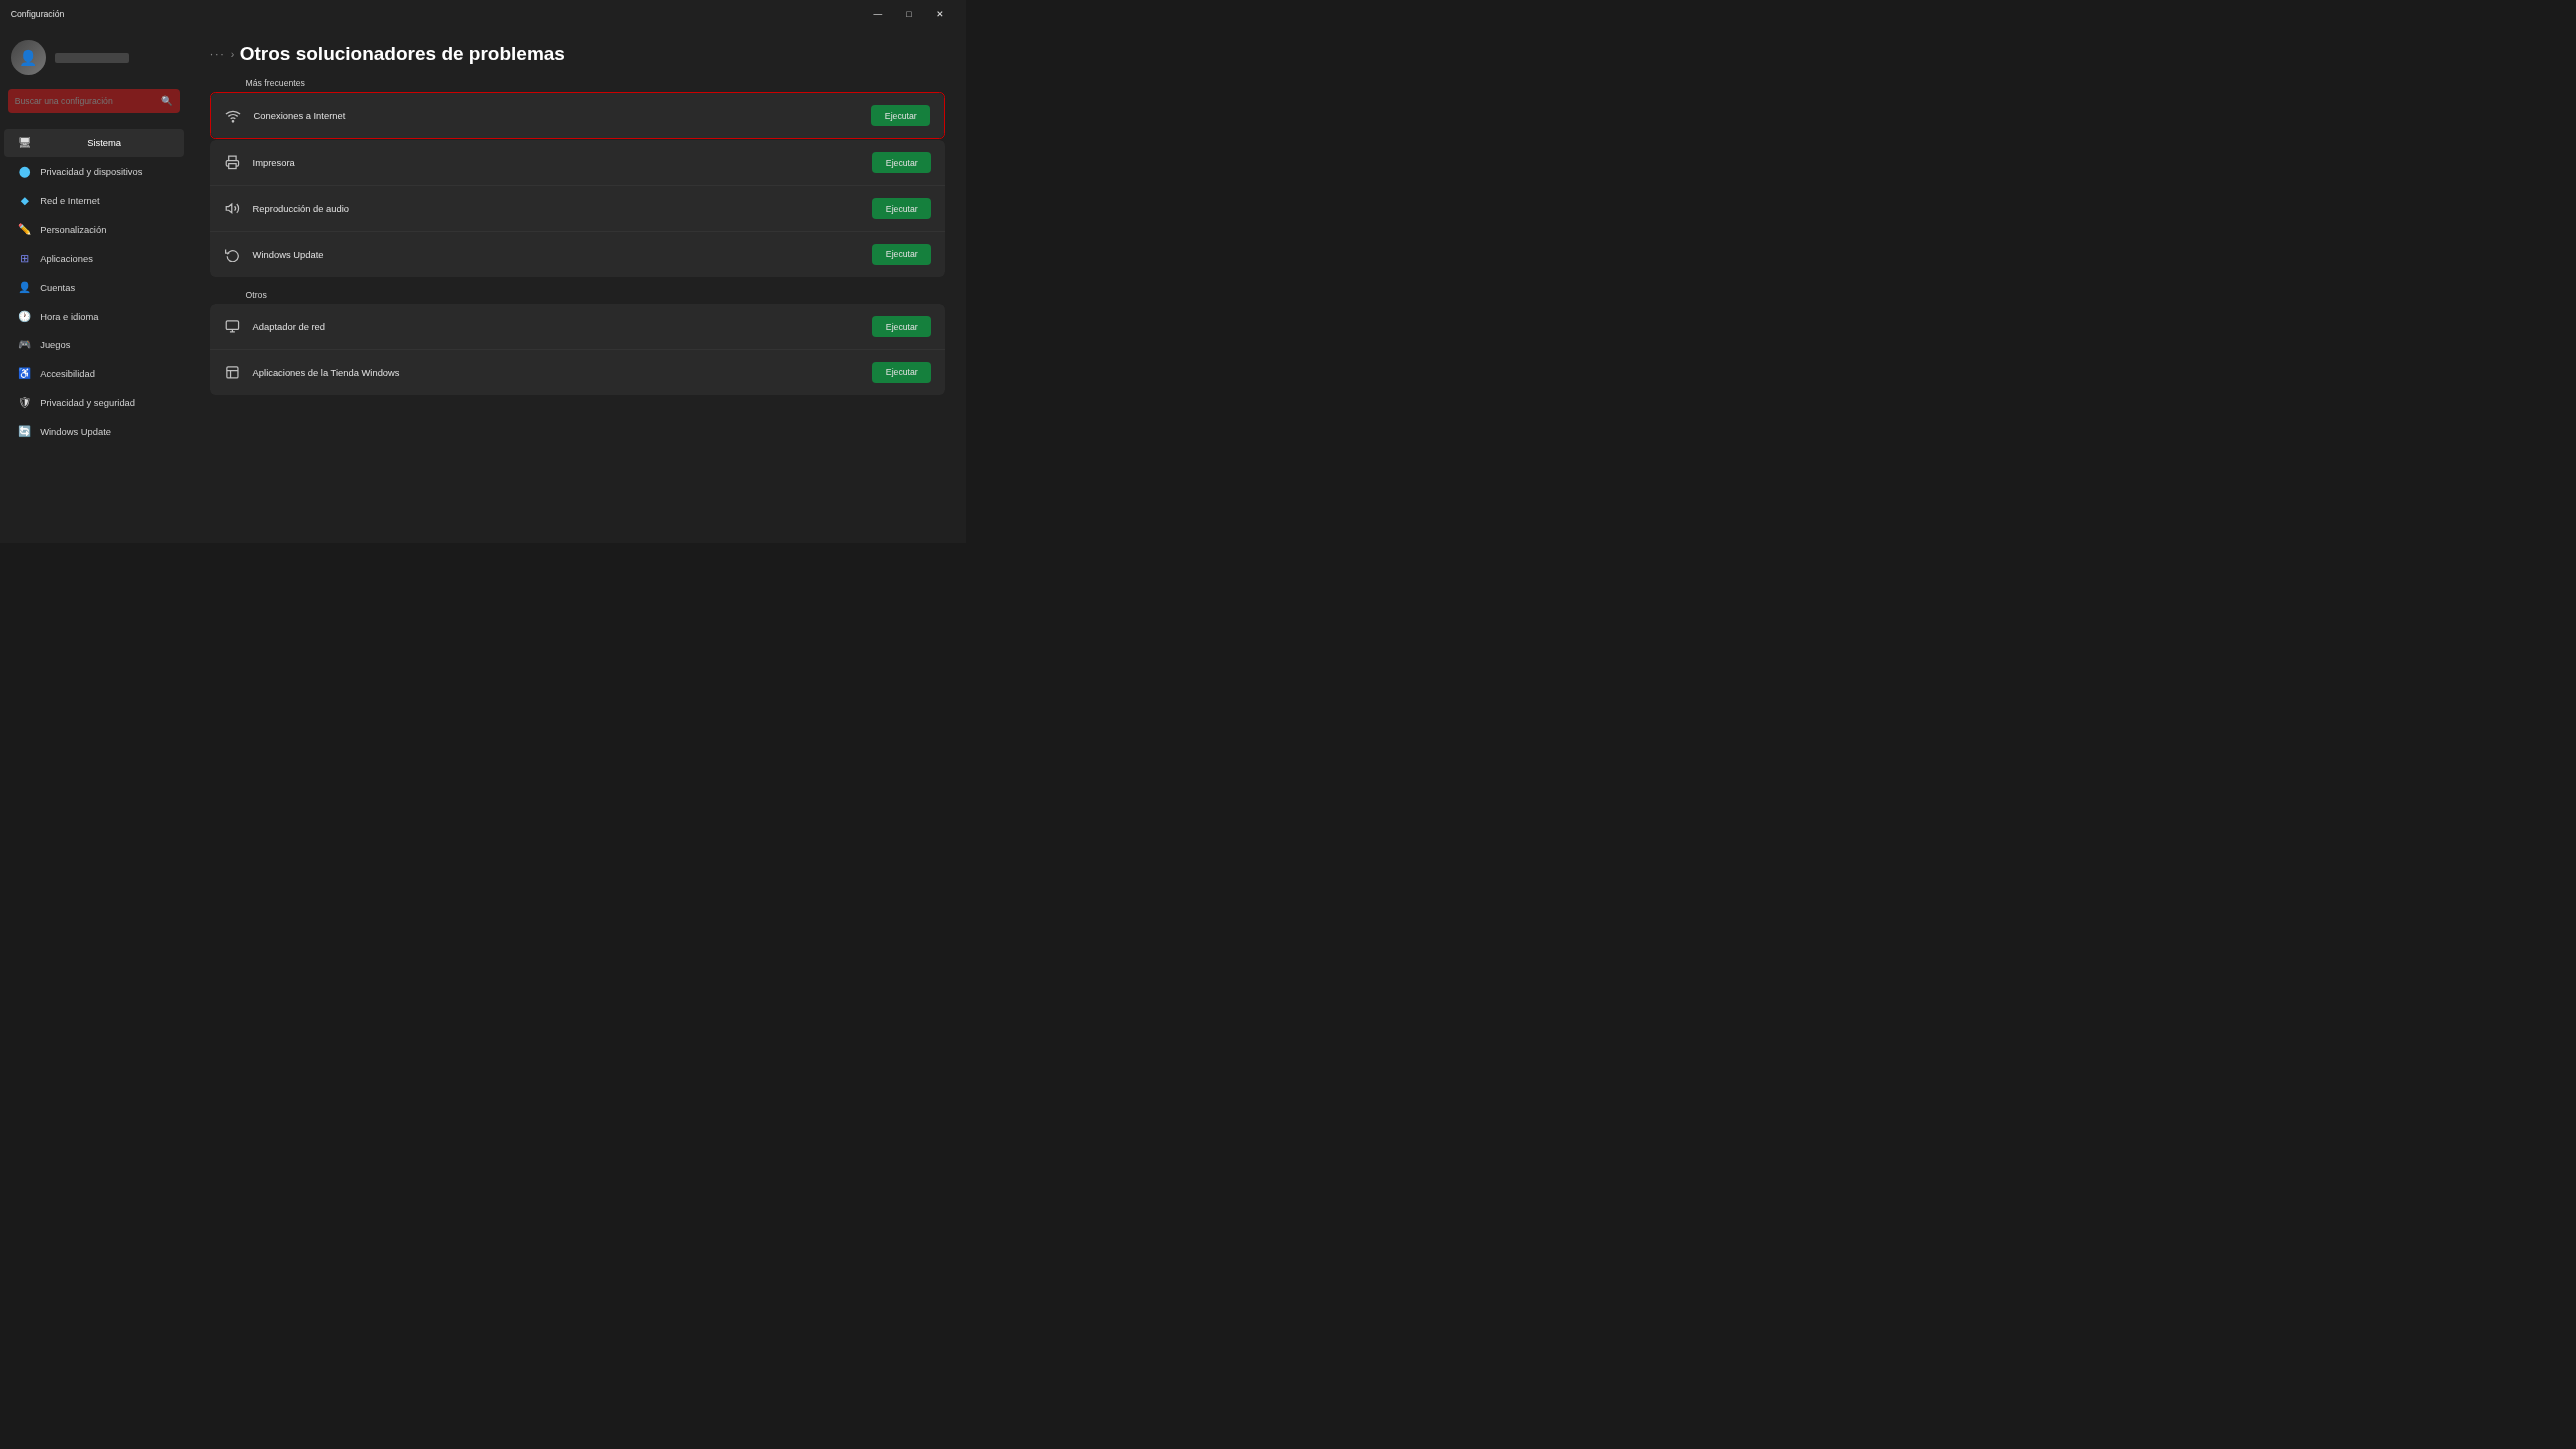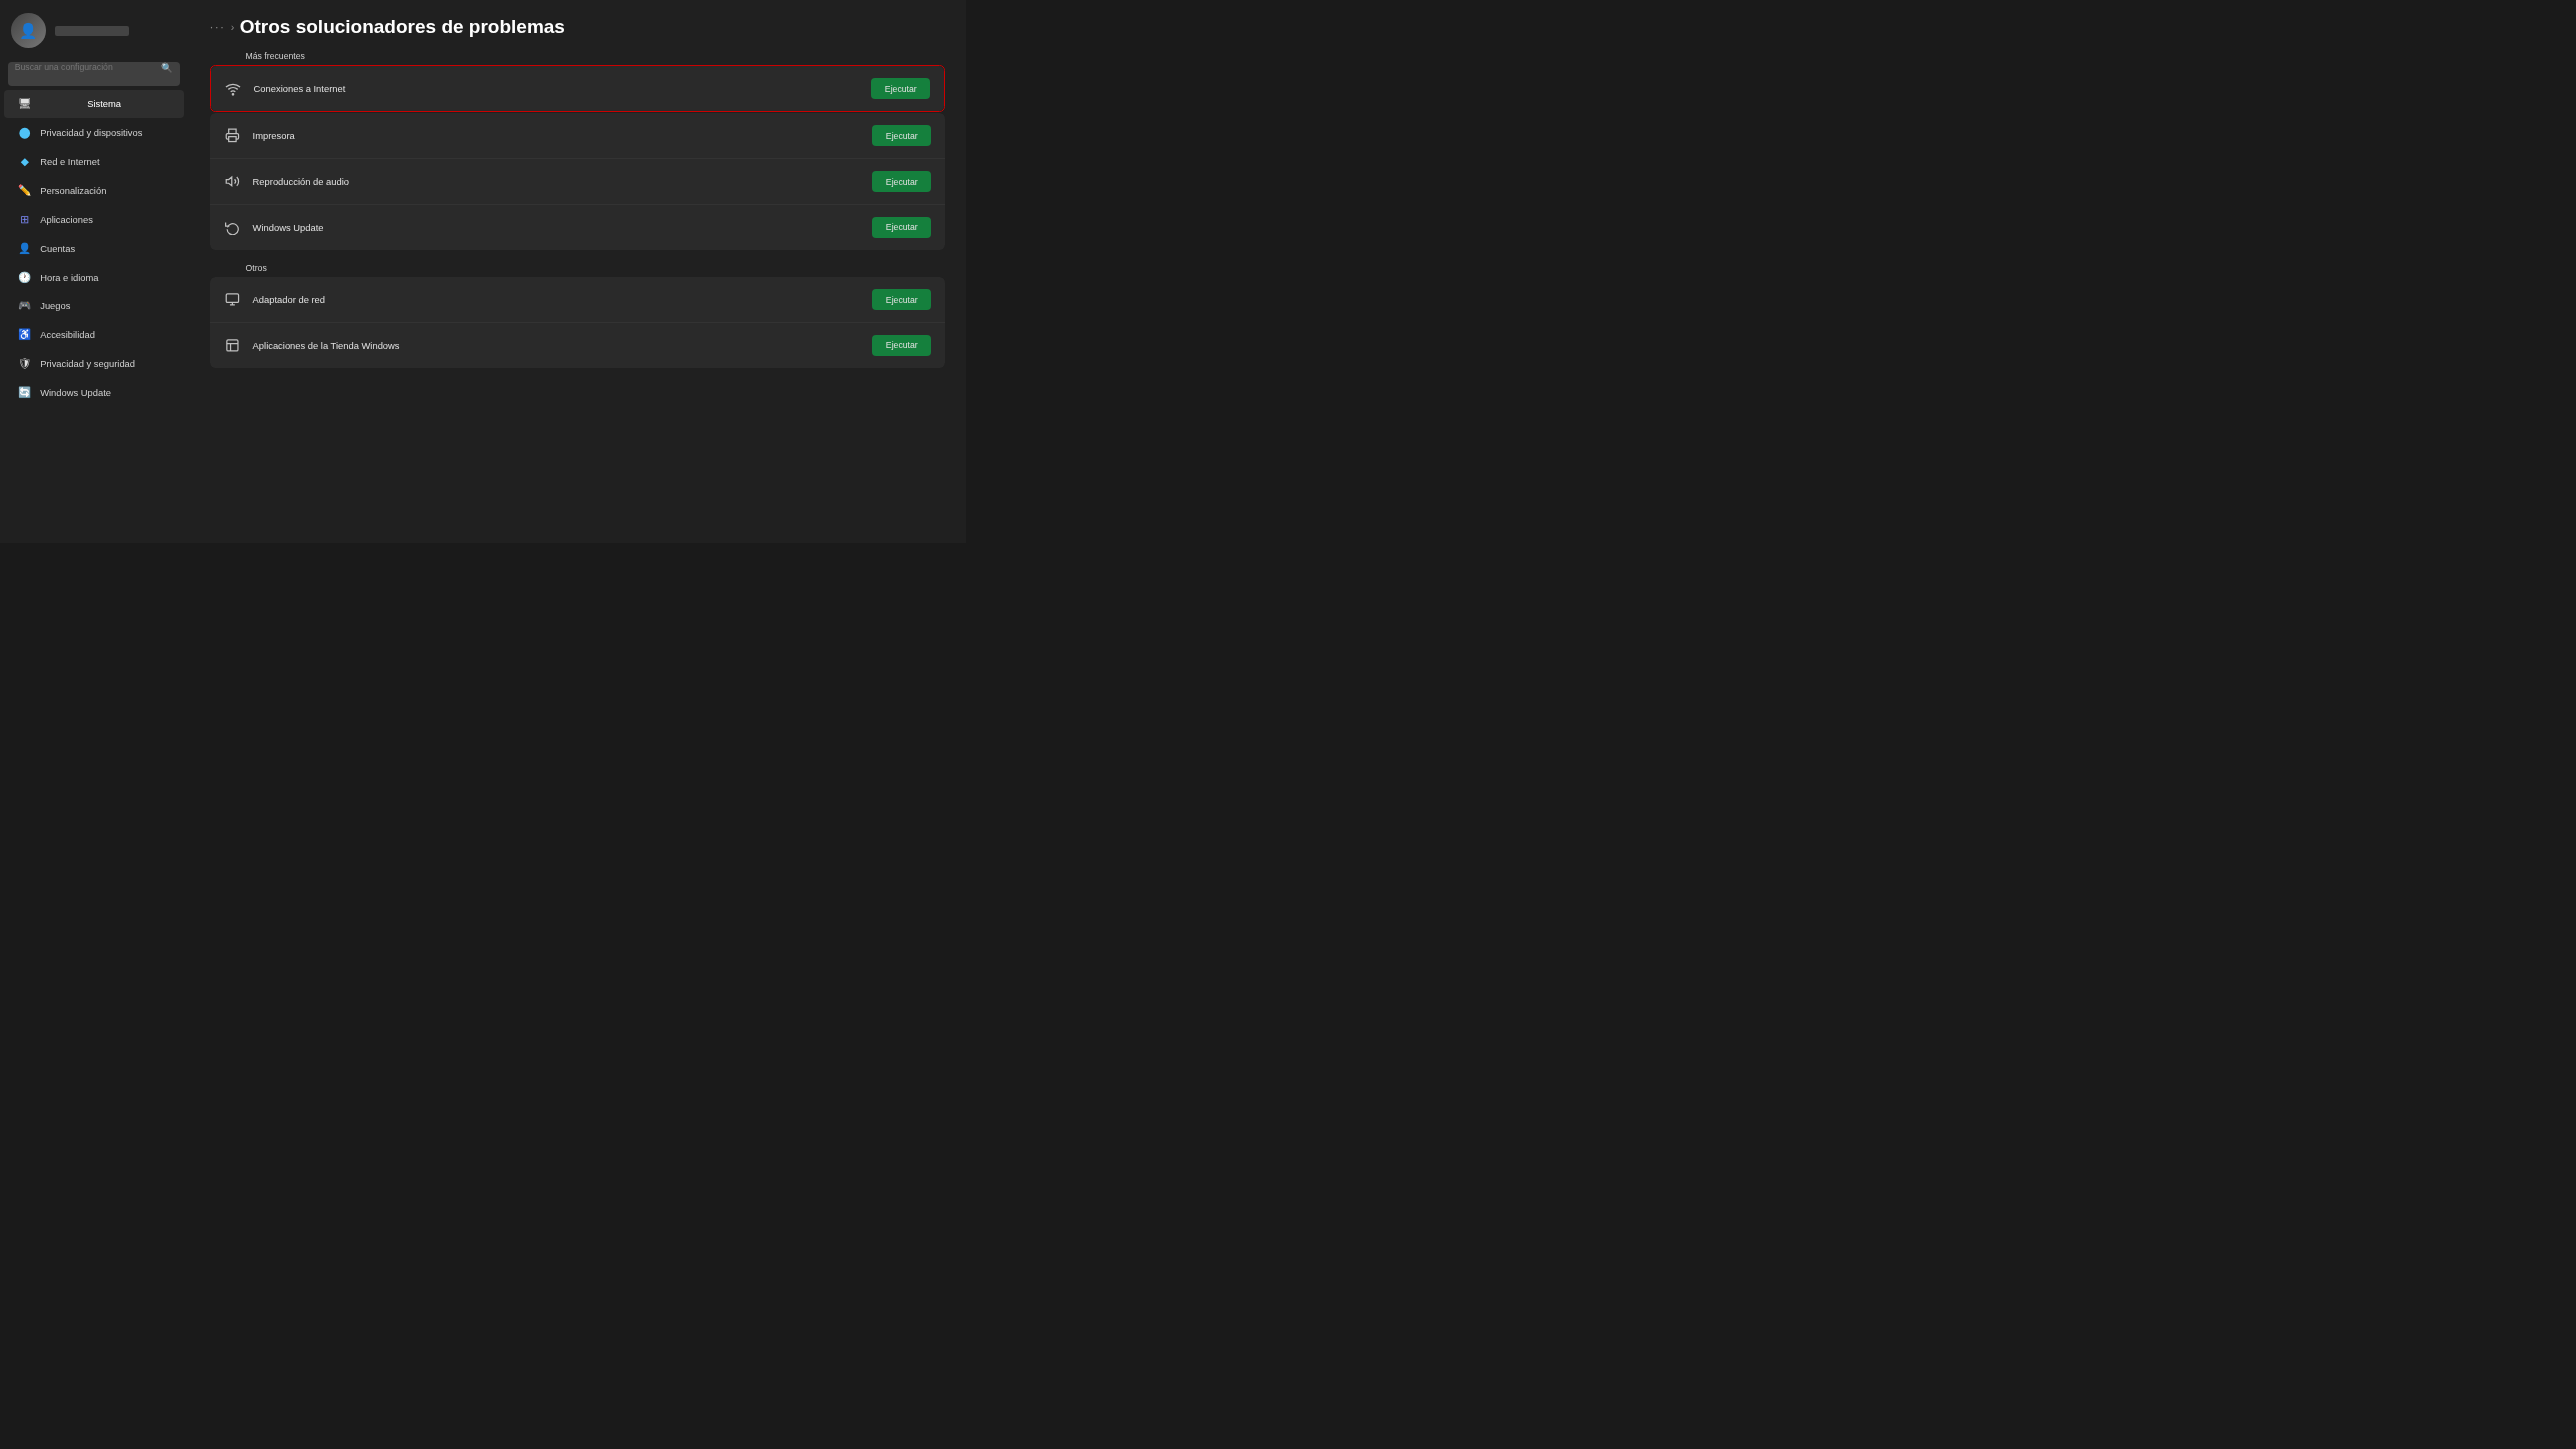--- a/index.html
+++ b/index.html
@@ -85,24 +85,24 @@
     }
     .username {
       font-size: 8.7px;
       color: #c0c0c0;
       background: #444;
       width: 74px;
       height: 9.4px;
       border-radius: 2px;
     }
     .search-box {
-      margin: 0 8px 4px 8px;
-      display: flex;
-      align-items: flex-start;
-      background: #404040;
+      margin: 0 8px 16px 8px;
+      display: flex;
+      align-items: center;
+      background: #7f1d1d;
       border-radius: 4px;
       padding: 0 6.7px;
       height: 24px;
     }
     .search-box input {
       background: transparent;
       border: none;
       outline: none;
       color: #aaa;
       font-size: 8.7px;
@@ -235,20 +235,28 @@
     .group-container .troubleshooter-item:last-child {
       border-bottom: none;
     }
     .otros-section { margin-top: 13.4px; }
   </style>
 </head>
 <body>
 
 <div class="window">
 
+  <div class="titlebar">
+    <span class="titlebar-title">Configuración</span>
+    <div class="titlebar-controls">
+      <button class="titlebar-btn">—</button>
+      <button class="titlebar-btn">□</button>
+      <button class="titlebar-btn close">✕</button>
+    </div>
+  </div>
 
   <div class="main-layout">
 
     <div class="sidebar">
 
       <div class="sidebar-user">
         <div class="avatar">
           <div class="avatar-img">👤</div>
         </div>
         <div class="username"></div>

